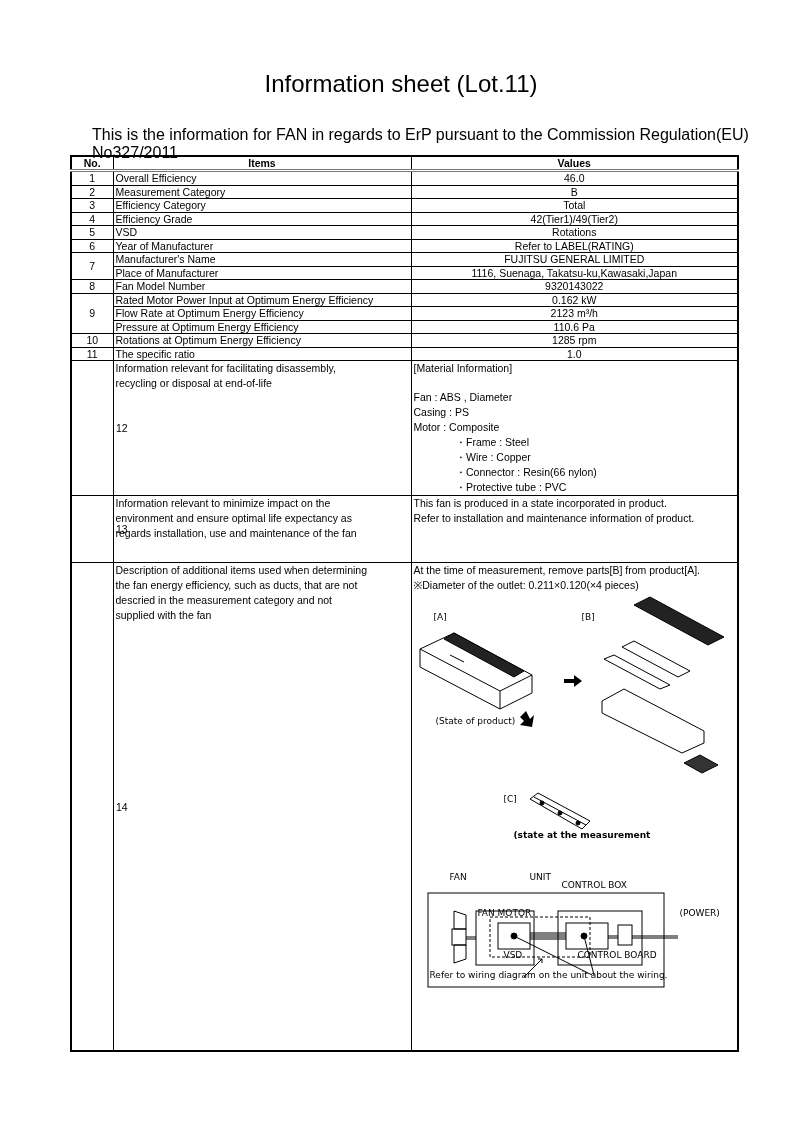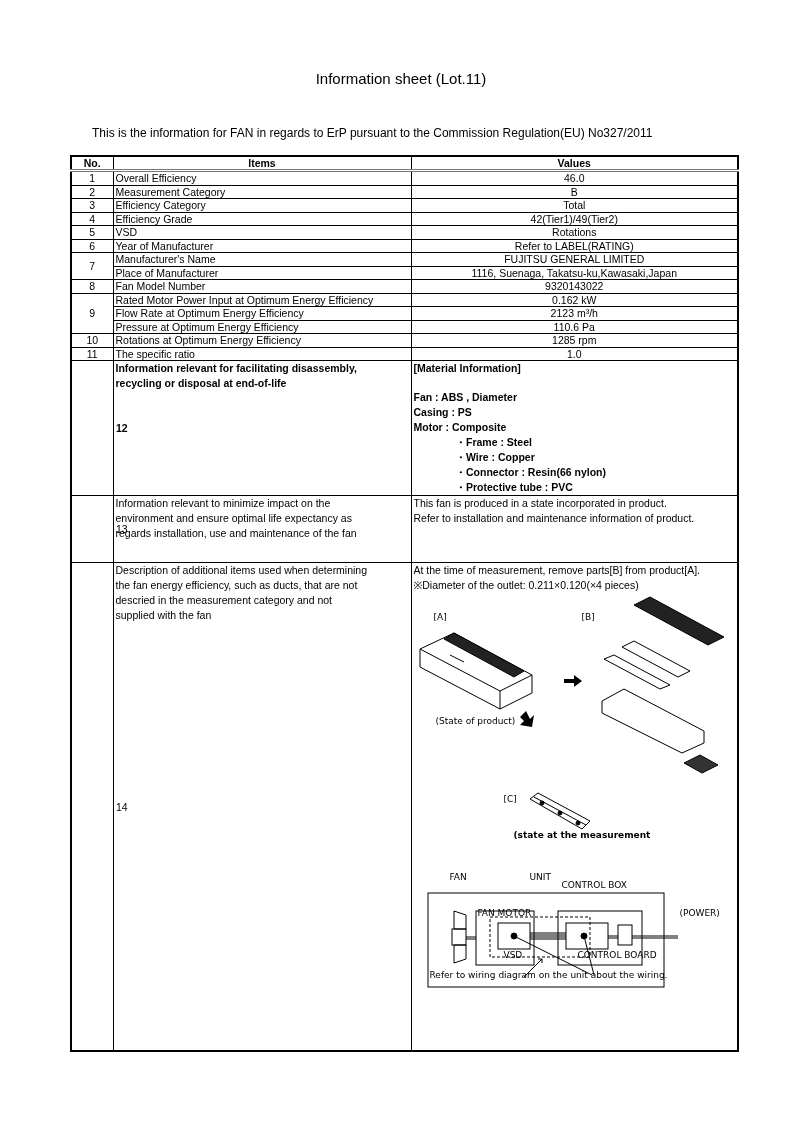--- a/index.html
+++ b/index.html
@@ -1,34 +1,34 @@
 <!DOCTYPE html>
 <html><head>
 <meta charset="utf-8">
 <style>
   html, body { margin: 0; padding: 0; background: #ffffff; }
   body { width: 802px; height: 1133px; position: relative; font-family: "Liberation Sans", sans-serif; color: #000; overflow: hidden; }
-  .title { position: absolute; left: 0; width: 802px; top: 70px; text-align: center; font-size: 15px; }
-  .subtitle { position: absolute; left: 92px; top: 126px; font-size: 12px; }
+  .title { position: absolute; left: 0; width: 802px; top: 70px; text-align: center; font-size: 24px; }
+  .subtitle { position: absolute; left: 92px; top: 126px; font-size: 16px; }
   table.sheet { position: absolute; left: 70px; top: 155px; width: 667px; border-collapse: collapse; border: 2px solid #000; font-size: 10.5px; table-layout: fixed; }
   table.sheet td, table.sheet th { border: 1px solid #000; padding: 0 2px; line-height: 12px; vertical-align: middle; }
   table.sheet th { font-weight: bold; text-align: center; height: 12px; border-bottom: 3px double #777; }
   col.c-no { width: 42px; }
   col.c-item { width: 298px; }
   col.c-val { width: 327px; }
   td.no { text-align: center; }
   td.val { text-align: center; }
   tr.r td { height: 12.5px; }
   tr.big td { vertical-align: top; }
   tr.big td.no { vertical-align: middle; padding-left: 44px; }
   .pre { white-space: pre-line; line-height: 15px; }
   .mat-line { line-height: 15px; }
   .indent { padding-left: 42px; }
   .gap { height: 14px; }
-  .r12 td { height: 133px; font-weight: bold; }
+  .r12 td { height: 133px; }
   .r13 td { height: 66px; }
   .r14 td { height: 487px; }
   .diagram { position: relative; width: 327px; height: 440px; margin-top: 0px; font-family: "DejaVu Sans", sans-serif; }
   .dlabel { position: absolute; font-size: 9px; font-family: "DejaVu Sans", sans-serif; }
 </style>
 </head>
 <body>
 
 <div class="title">Information sheet (Lot.11)</div>
 <div class="subtitle">This is the information for FAN in regards to ErP pursuant to the Commission Regulation(EU) No327/2011</div>

